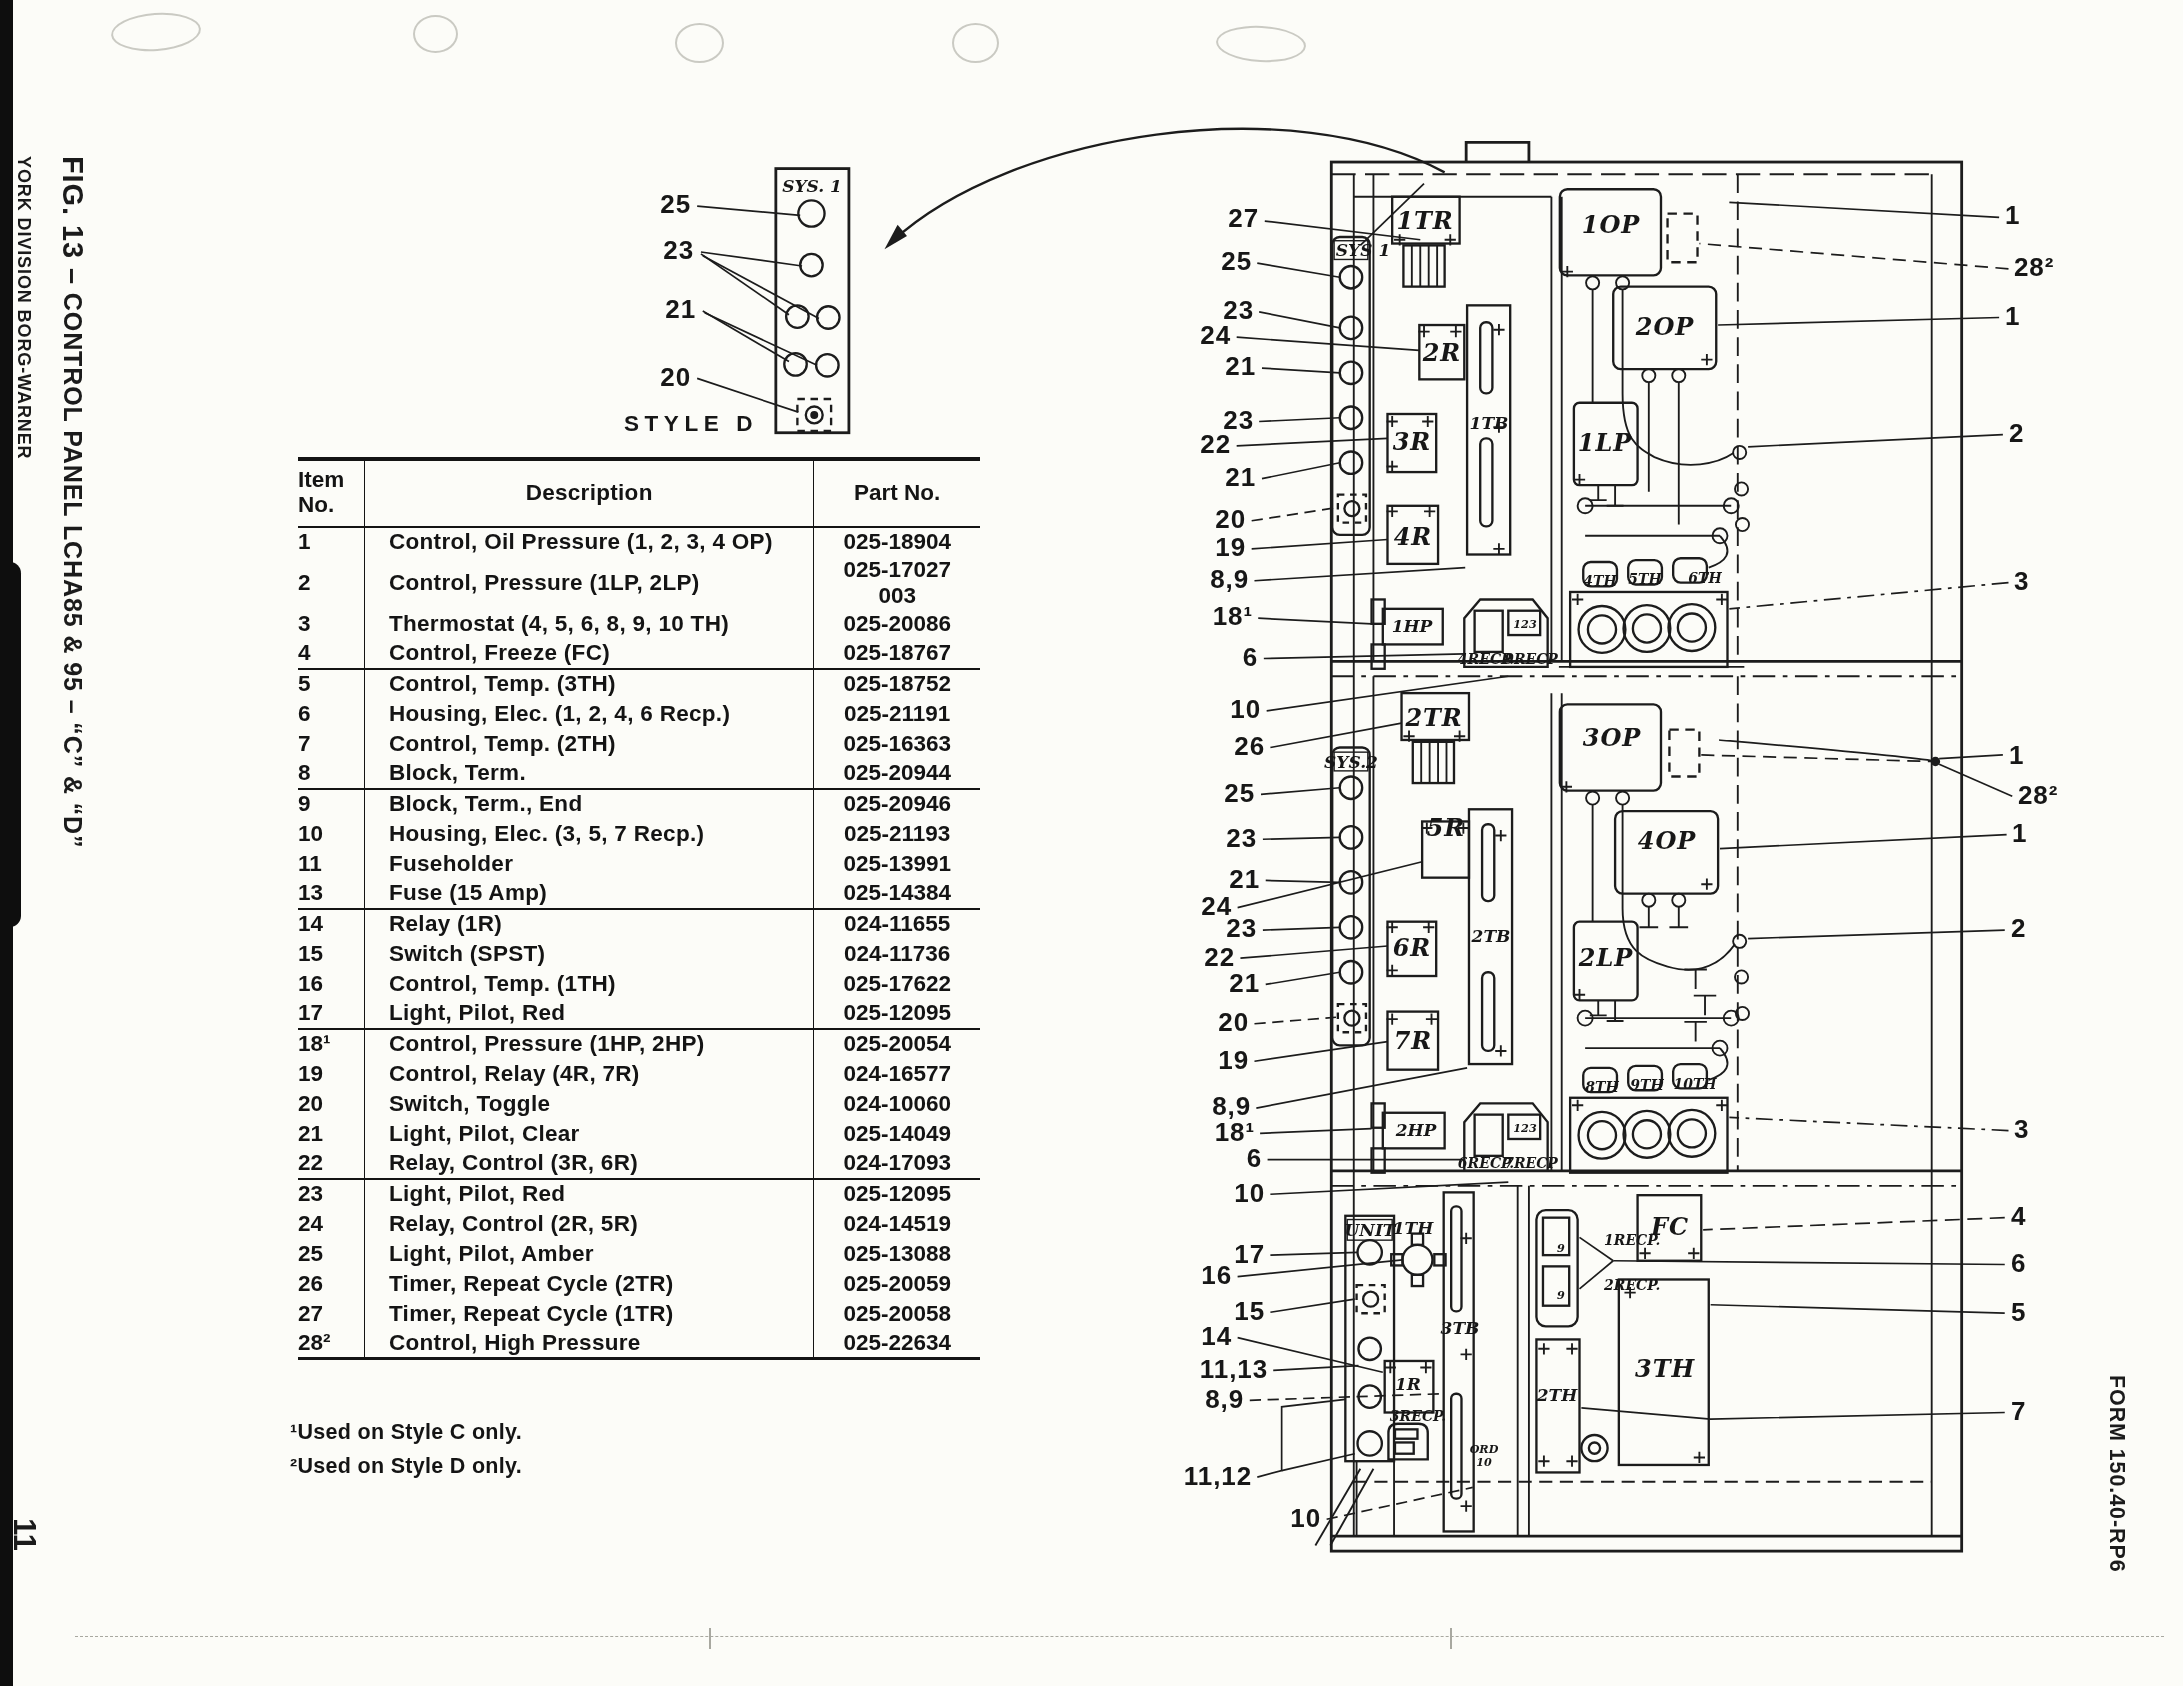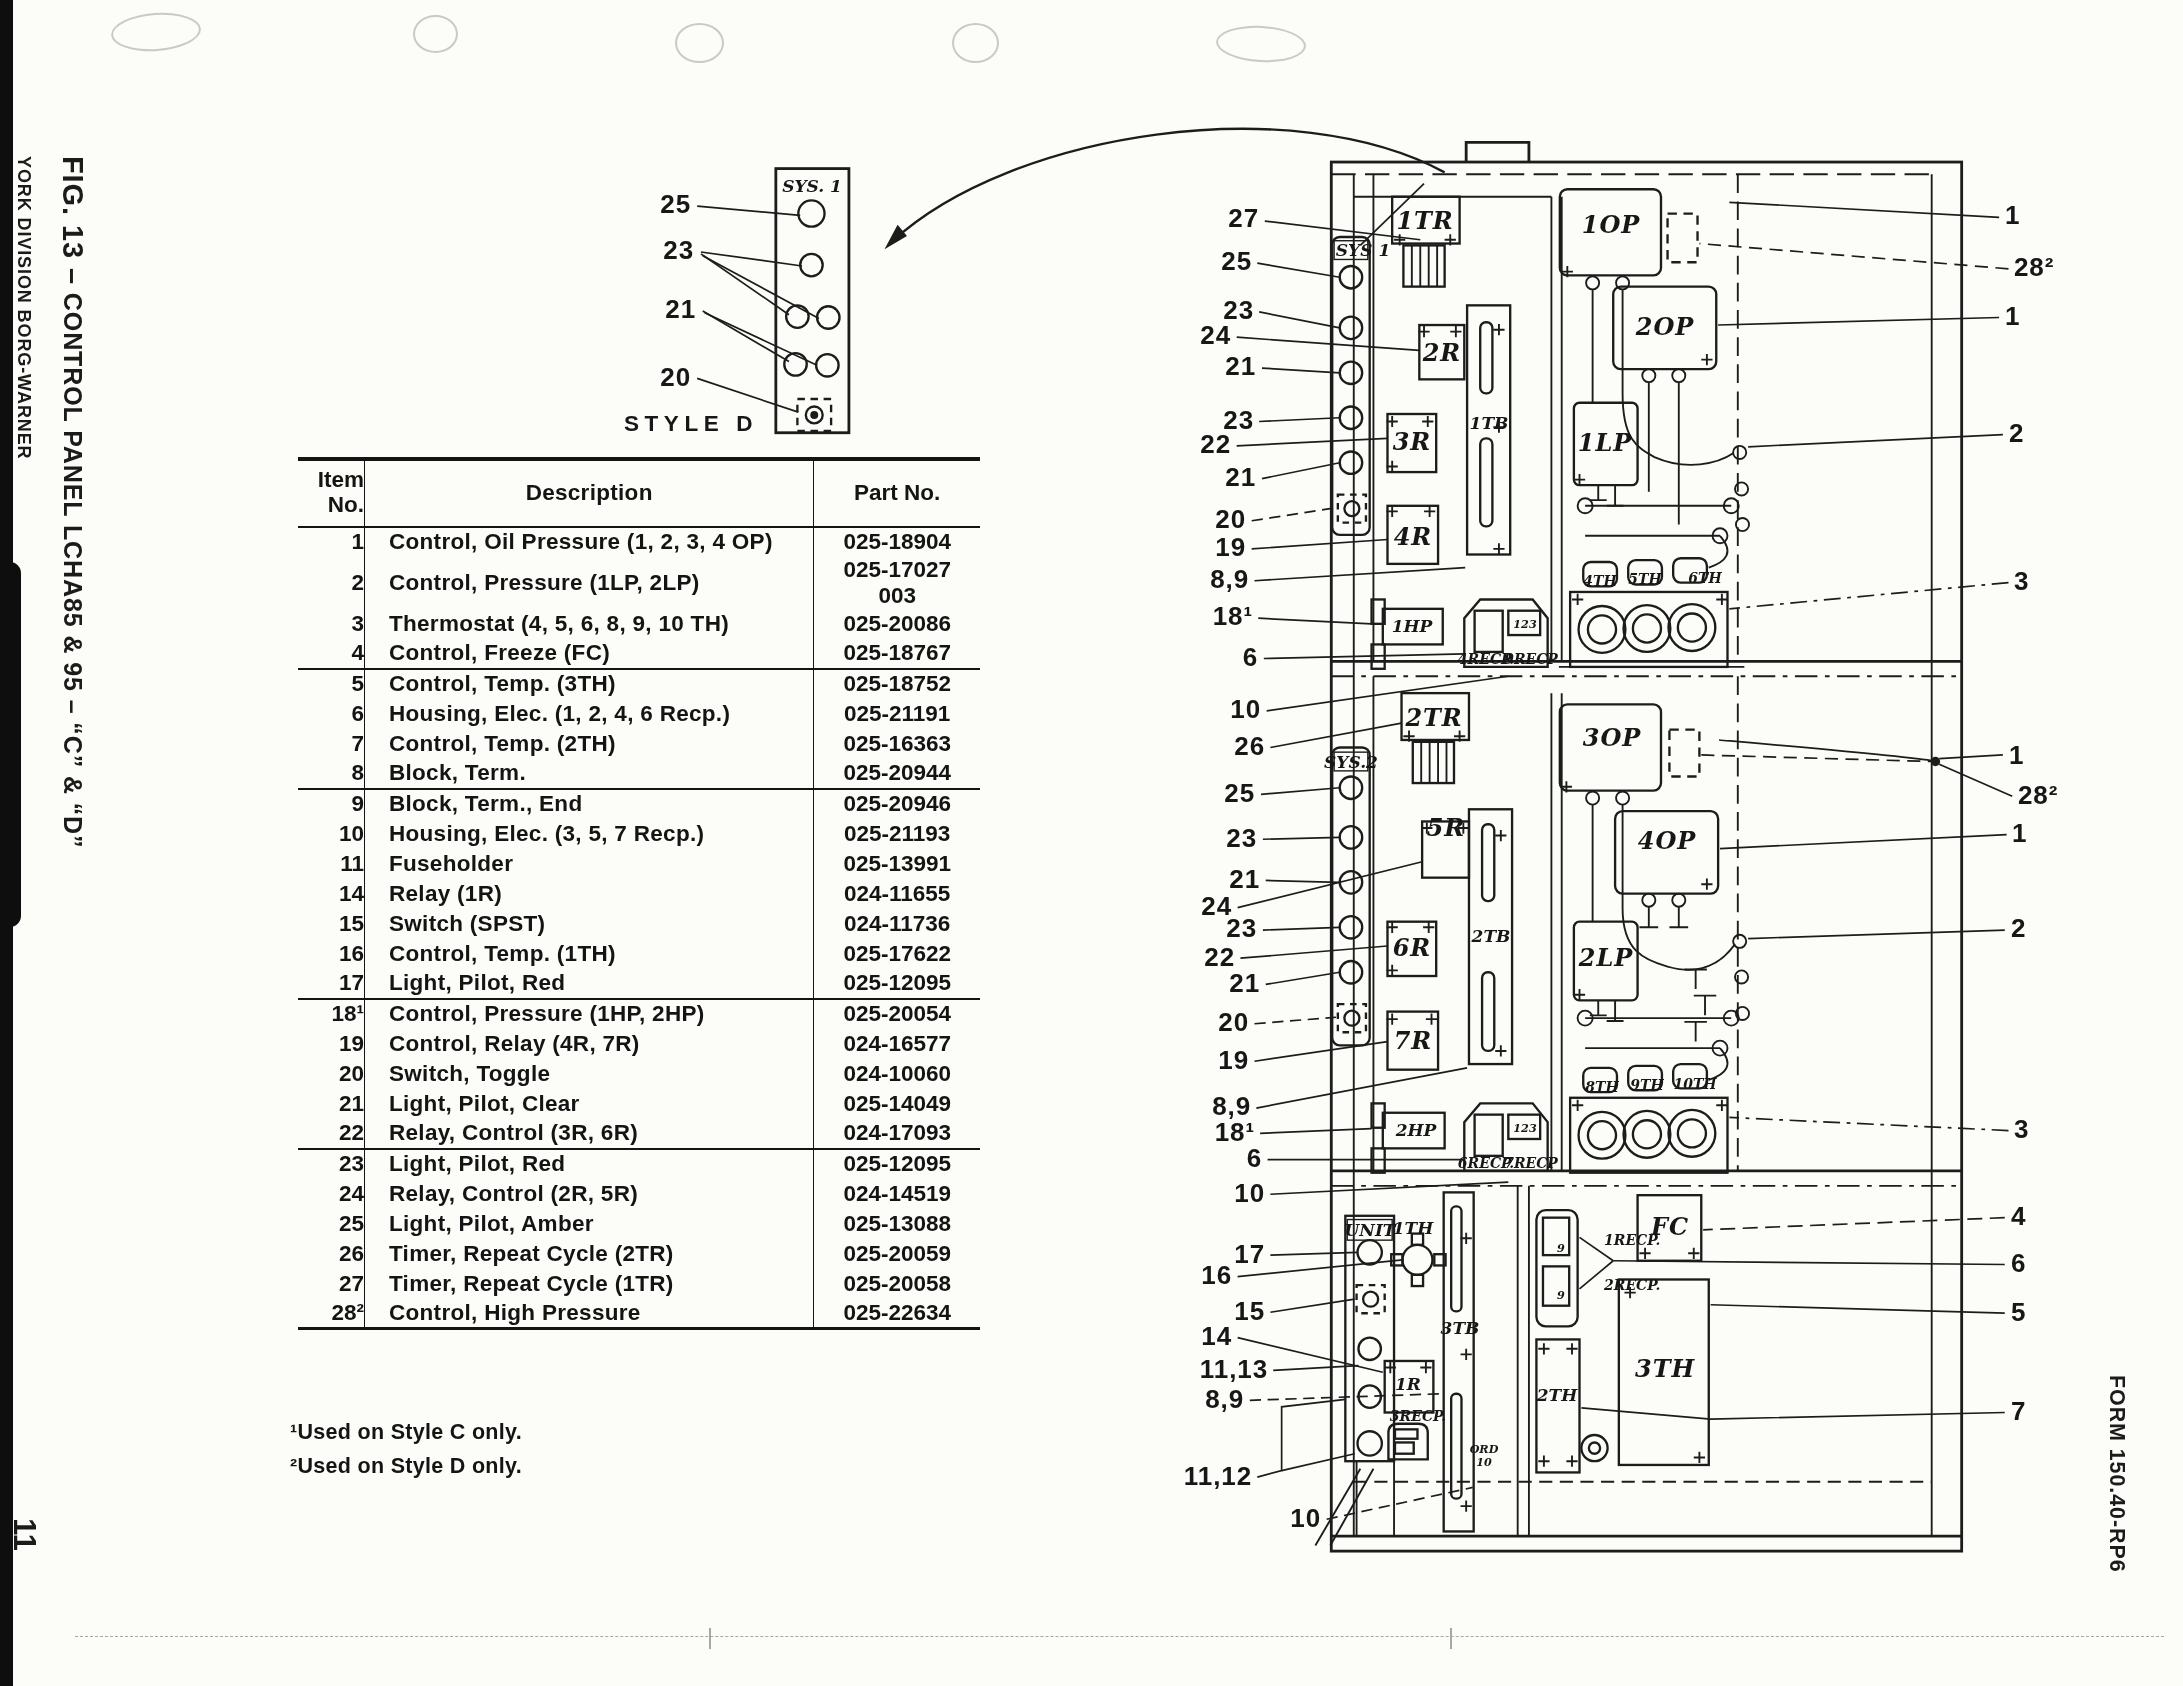--- a/index.html
+++ b/index.html
@@ -26,21 +26,21 @@
   .hand-sm{font:italic 700 17px/1 "DejaVu Serif",serif;}
   .hand-xs{font:italic 700 14px/1 "DejaVu Serif",serif;}
   .tiny{font:italic 700 11.2px/1 "DejaVu Serif",serif;}
   .print{font:600 22.5px/1 "Liberation Sans",sans-serif;letter-spacing:5.6px;}
   
   #parts-table{position:absolute;left:298px;top:457px;width:682px;border-collapse:collapse;
      font-family:"Liberation Sans",sans-serif;font-size:22.5px;color:#141414;}
   #parts-table th,#parts-table td{padding:0;font-weight:600;}
   #parts-table{border-top:4.7px solid #141414;border-bottom:3.7px solid #141414;}
   #parts-table thead th{border-bottom:2.8px solid #141414;padding:5.6px 0 7.5px;line-height:1.15;}
-  #parts-table .c1{width:67px;text-align:right;}
+  #parts-table .c1{width:67px;text-align:left;}
   #parts-table .c2{width:440px;border-left:1.9px solid #141414;padding-left:24px;text-align:left;letter-spacing:0.3px;}
   #parts-table .c3{width:171px;border-left:1.9px solid #141414;text-align:center;}
   #parts-table tbody tr{height:30px;}
   #parts-table tbody tr.sep td{border-bottom:2.8px solid #141414;}
   .footnote{position:absolute;left:290px;font-size:21.5px;font-weight:600;color:#141414;letter-spacing:0.3px;}
   
   #art{position:absolute;left:0;top:0;}
 </style>
 </head>
 <body>
@@ -125,20 +125,25 @@
         </tr>
         <tr>
           <td class="c1">10</td>
           <td class="c2">Housing, Elec. (3, 5, 7 Recp.)</td>
           <td class="c3">025-21193</td>
         </tr>
         <tr>
           <td class="c1">11</td>
           <td class="c2">Fuseholder</td>
           <td class="c3">025-13991</td>
+        </tr>
+        <tr class="sep">
+          <td class="c1">13</td>
+          <td class="c2">Fuse (15 Amp)</td>
+          <td class="c3">025-14384</td>
         </tr>
         <tr>
           <td class="c1">14</td>
           <td class="c2">Relay (1R)</td>
           <td class="c3">024-11655</td>
         </tr>
         <tr>
           <td class="c1">15</td>
           <td class="c2">Switch (SPST)</td>
           <td class="c3">024-11736</td>

